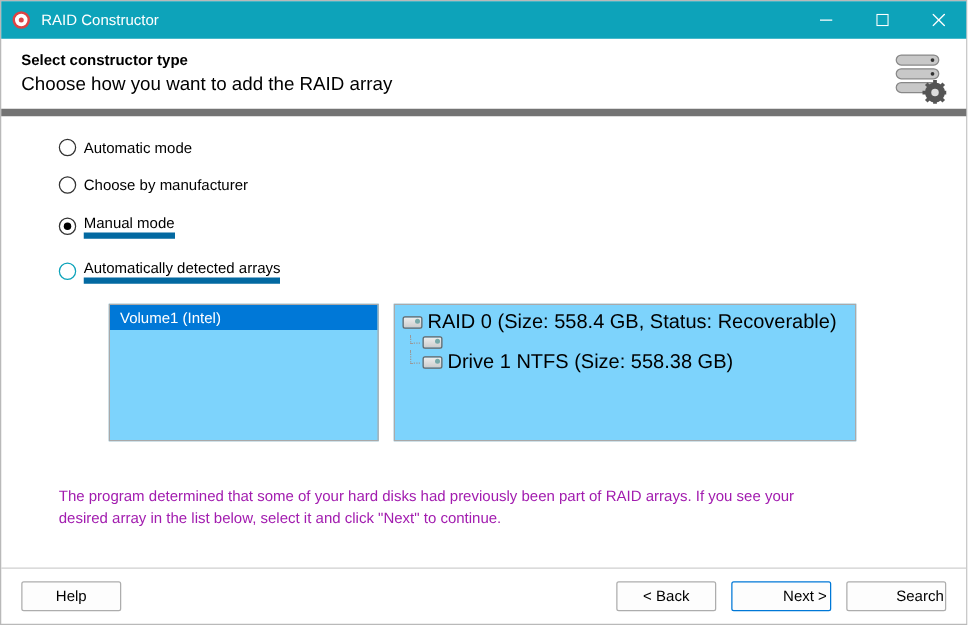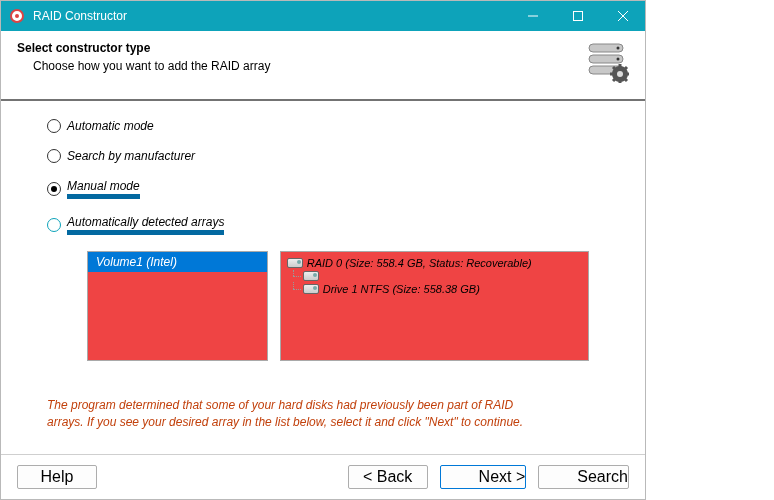--- a/index.html
+++ b/index.html
@@ -1,56 +1,56 @@
 <!DOCTYPE html>
 <html><head>
 <meta charset="utf-8">
 <style>
   * { box-sizing: border-box; margin: 0; padding: 0; }
   html, body { width: 774px; height: 500px; font-family: "Segoe UI", Tahoma, sans-serif; font-size: 12px; color: #000; background: #fff; overflow: hidden; }
-  .window { width: 646px; height: 500px; display: flex; flex-direction: column; border: 1px solid #b9b9b9; }
+  .window { width: 774px; height: 500px; display: flex; flex-direction: column; border: 1px solid #b9b9b9; }
   .titlebar { height: 30px; background: #0da3ba; color: #fff; display: flex; align-items: center; padding: 0 0 0 8px; }
   .titlebar .app-icon { width: 16px; height: 16px; margin-right: 8px; }
   .titlebar .title { flex: 1; font-size: 12px; }
   .titlebar .win-controls { display: flex; height: 100%; }
   .win-btn { width: 45px; height: 100%; display: flex; align-items: center; justify-content: center; cursor: pointer; }
   .win-btn svg { width: 10px; height: 10px; stroke: #fff; fill: none; stroke-width: 1; }
 
-  .header { display: flex; align-items: flex-start; padding: 10px 16px 16px 16px; border-bottom: 2px solid #737373; }
+  .header { display: flex; align-items: flex-start; padding: 10px 16px 4px 16px; border-bottom: 6px solid #737373; }
   .header-text { flex: 1; }
   .header-title { font-weight: bold; font-size: 12px; margin-bottom: 4px; }
-  .header-sub { margin-left: 16px; font-size: 12px; }
+  .header-sub { margin-left: 0; font-size: 15px; }
   .header-icon { width: 42px; height: 42px; position: relative; }
 
-  .content { flex: 1; padding: 18px 56px 0 46px; overflow: hidden; font-style: italic; }
+  .content { flex: 1; padding: 18px 56px 0 46px; overflow: hidden; }
   .radio-row { display: flex; align-items: center; margin-bottom: 16px; font-size: 12px; }
   .radio { width: 14px; height: 14px; border: 1px solid #333; border-radius: 50%; margin-right: 6px; display: flex; align-items: center; justify-content: center; background: #fff; }
   .radio.sel::after { content: ""; width: 6px; height: 6px; background: #000; border-radius: 50%; display: block; }
   .radio.open { border-color: #0da3ba; }
   .underline-red { border-bottom: 5px solid #0369a1; padding-bottom: 1px; }
 
   .detect-panels { display: flex; gap: 12px; margin: 0 0 0 40px; }
-  .panel { border: 1px solid #a9a9a9; height: 110px; background: #ef4444; overflow: auto; }
+  .panel { border: 1px solid #a9a9a9; height: 110px; background: #7dd3fc; overflow: auto; }
   .panel-left { width: 216px; }
   .panel-right { width: 370px; padding: 4px 0; }
   .vol-item { background: #0078d7; color: #fff; padding: 3px 8px; font-size: 12px; cursor: default; }
 
-  .tree { font-size: 11px; }
+  .tree { font-size: 16px; }
   .tree-row { display: flex; align-items: center; padding: 1px 6px 1px 6px; gap: 4px; white-space: nowrap; }
   .tree-row.child { padding-left: 22px; position: relative; }
   .tree-row.child::before { content: ""; position: absolute; left: 12px; top: 0; bottom: 50%; border-left: 1px dotted #999; }
   .tree-row.child::after { content: ""; position: absolute; left: 12px; top: 50%; width: 8px; border-top: 1px dotted #999; }
   .tree-row.child.last::before { bottom: 50%; }
   .drive-ico { width: 16px; height: 10px; border: 1px solid #666; border-radius: 2px; background: linear-gradient(#eee,#ccc); position: relative; flex-shrink:0;}
   .drive-ico::after { content:""; position:absolute; right:1px; top:1px; width:4px; height:4px; background:#7aa; border-radius:50%; }
 
-  .info-text { margin: 36px 40px 0 0; font-size: 12px; line-height: 1.45; color: #c2410c; }
+  .info-text { margin: 36px 40px 0 0; font-size: 12px; line-height: 1.45; color: #a21caf; }
 
   .footer { border-top: 1px solid #cfcfcf; padding: 10px 16px; display: flex; align-items: center; }
-  .btn { min-width: 80px; height: 24px; border: 1px solid #adadad; background: #fdfdfd; font-size: 16px; display: flex; align-items: center; justify-content: center; cursor: pointer; border-radius: 2px; }
+  .btn { min-width: 80px; height: 24px; border: 1px solid #adadad; background: #fdfdfd; font-size: 12px; display: flex; align-items: center; justify-content: center; cursor: pointer; border-radius: 2px; }
   .btn.primary { border: 1.5px solid #0078d7; }
   .footer-spacer { flex: 1; }
   .footer .btn + .btn { margin-left: 12px; padding-left: 38px; }
 </style>
 </head>
 <body>
 
 <div class="window">
 
   <div class="titlebar">
@@ -114,21 +114,21 @@
 
   <div class="content">
 
     <label class="radio-row">
       <span class="radio"></span>
       <span>Automatic mode</span>
     </label>
 
     <label class="radio-row">
       <span class="radio"></span>
-      <span>Search by manufacturer</span>
+      <span>Choose by manufacturer</span>
     </label>
 
     <label class="radio-row">
       <span class="radio sel"></span>
       <span class="underline-red">Manual mode</span>
     </label>
 
     <label class="radio-row">
       <span class="radio open"></span>
       <span class="underline-red">Automatically detected arrays</span>

